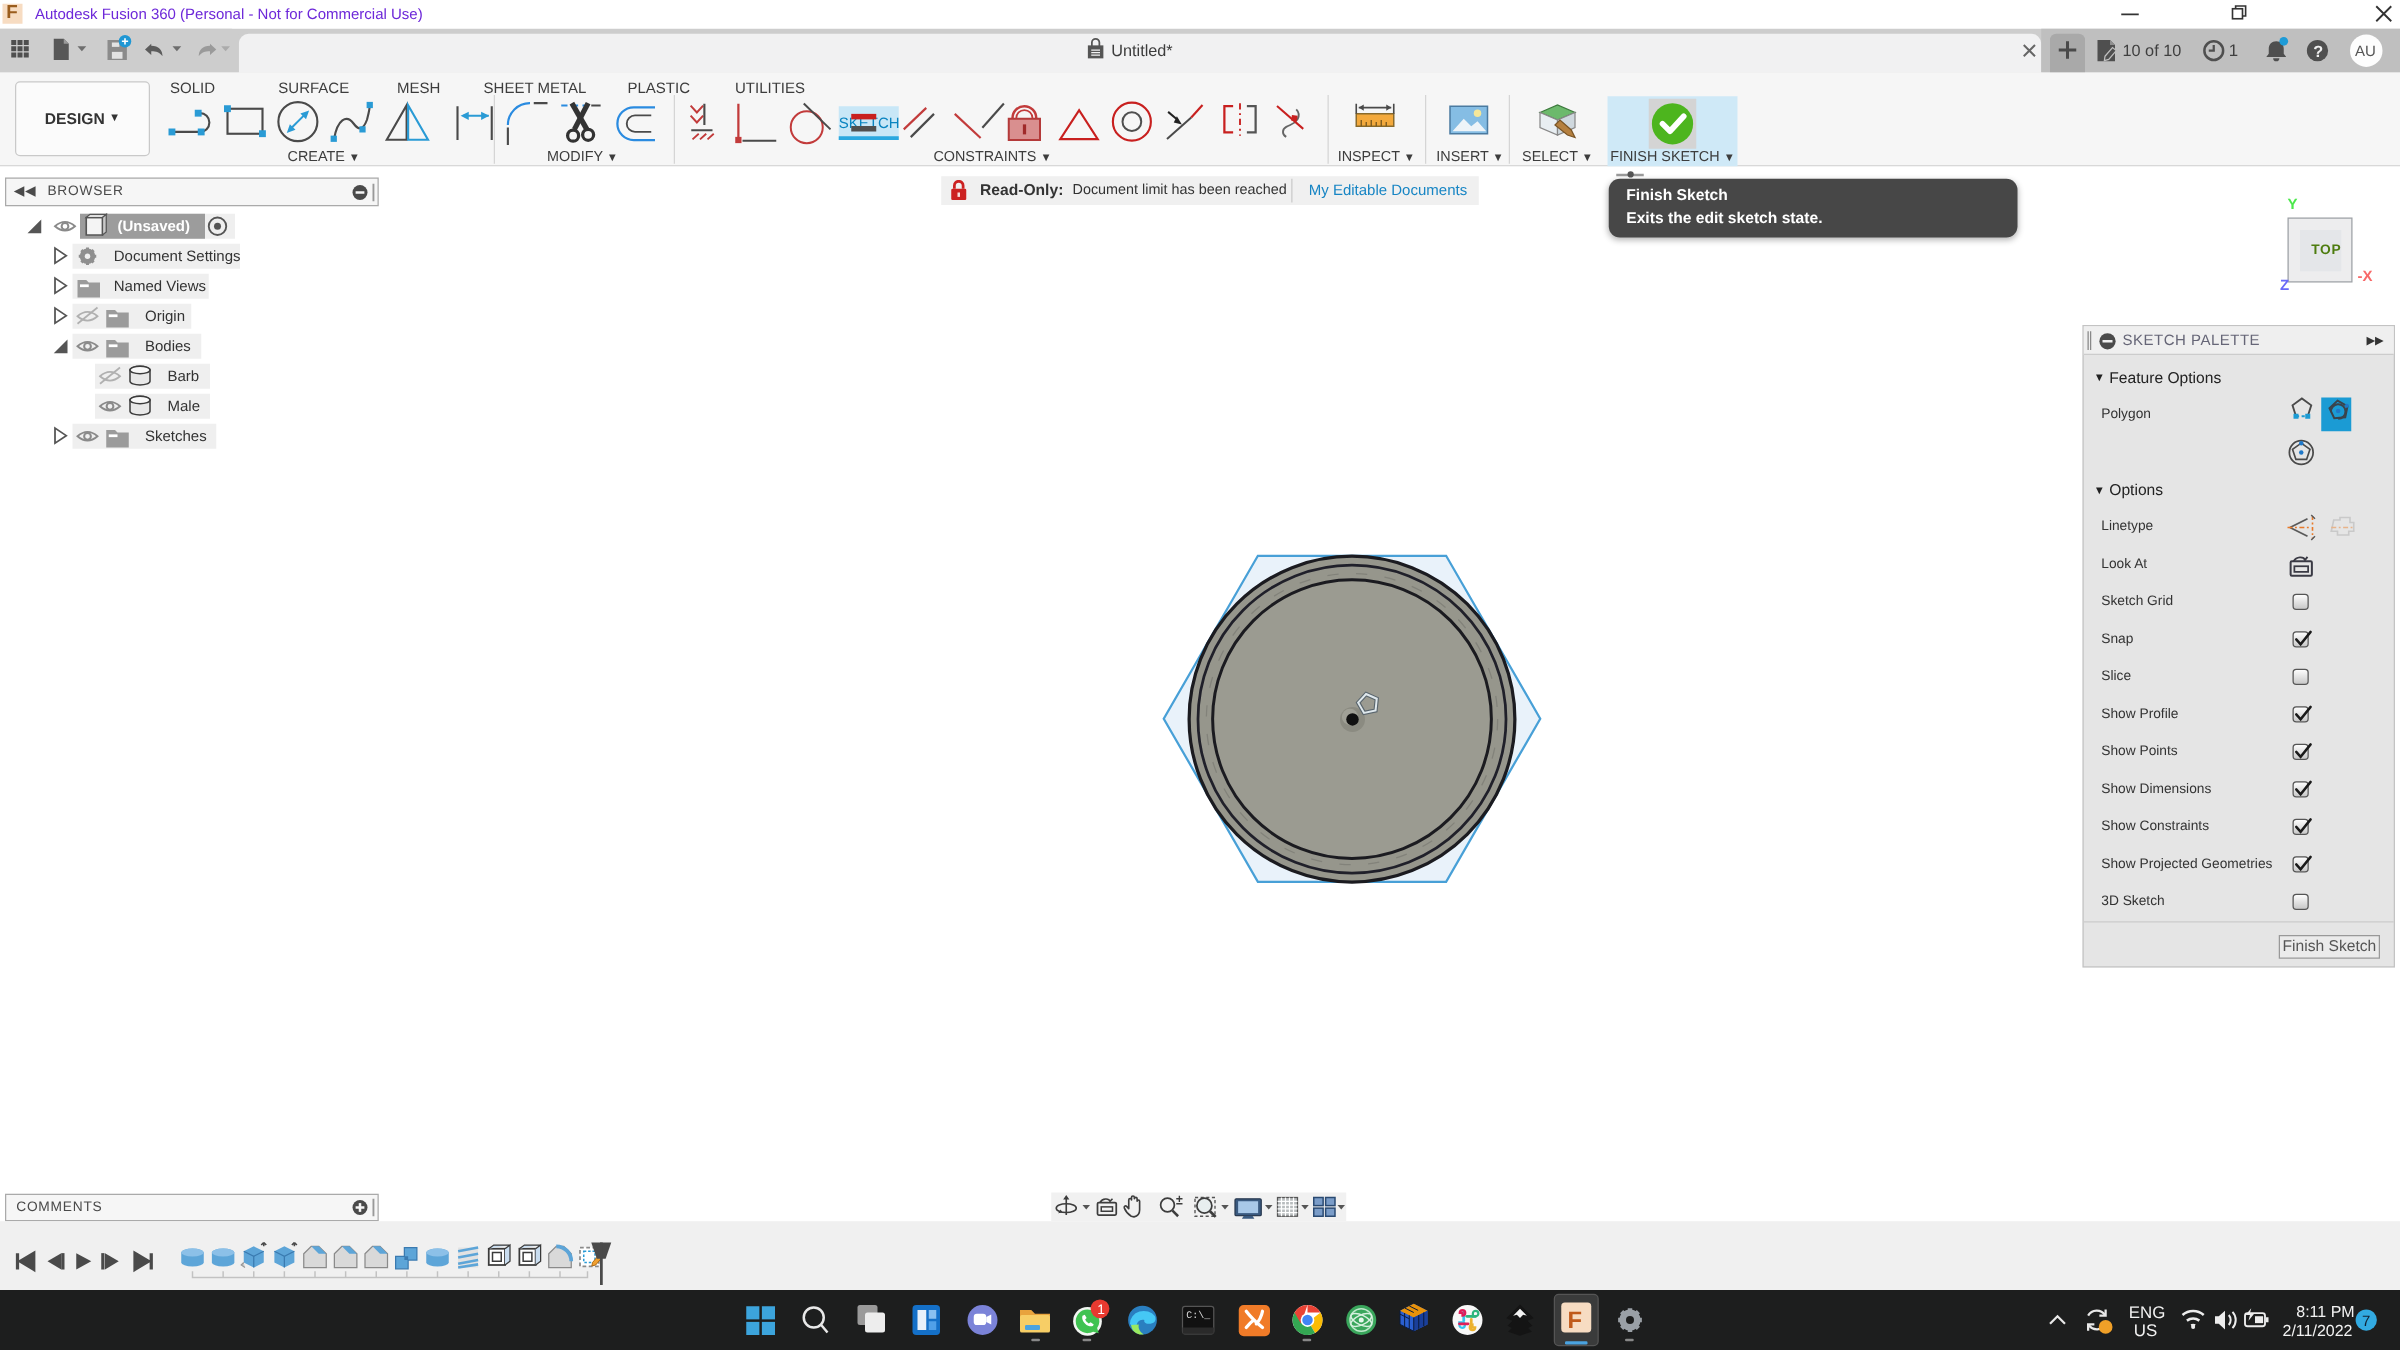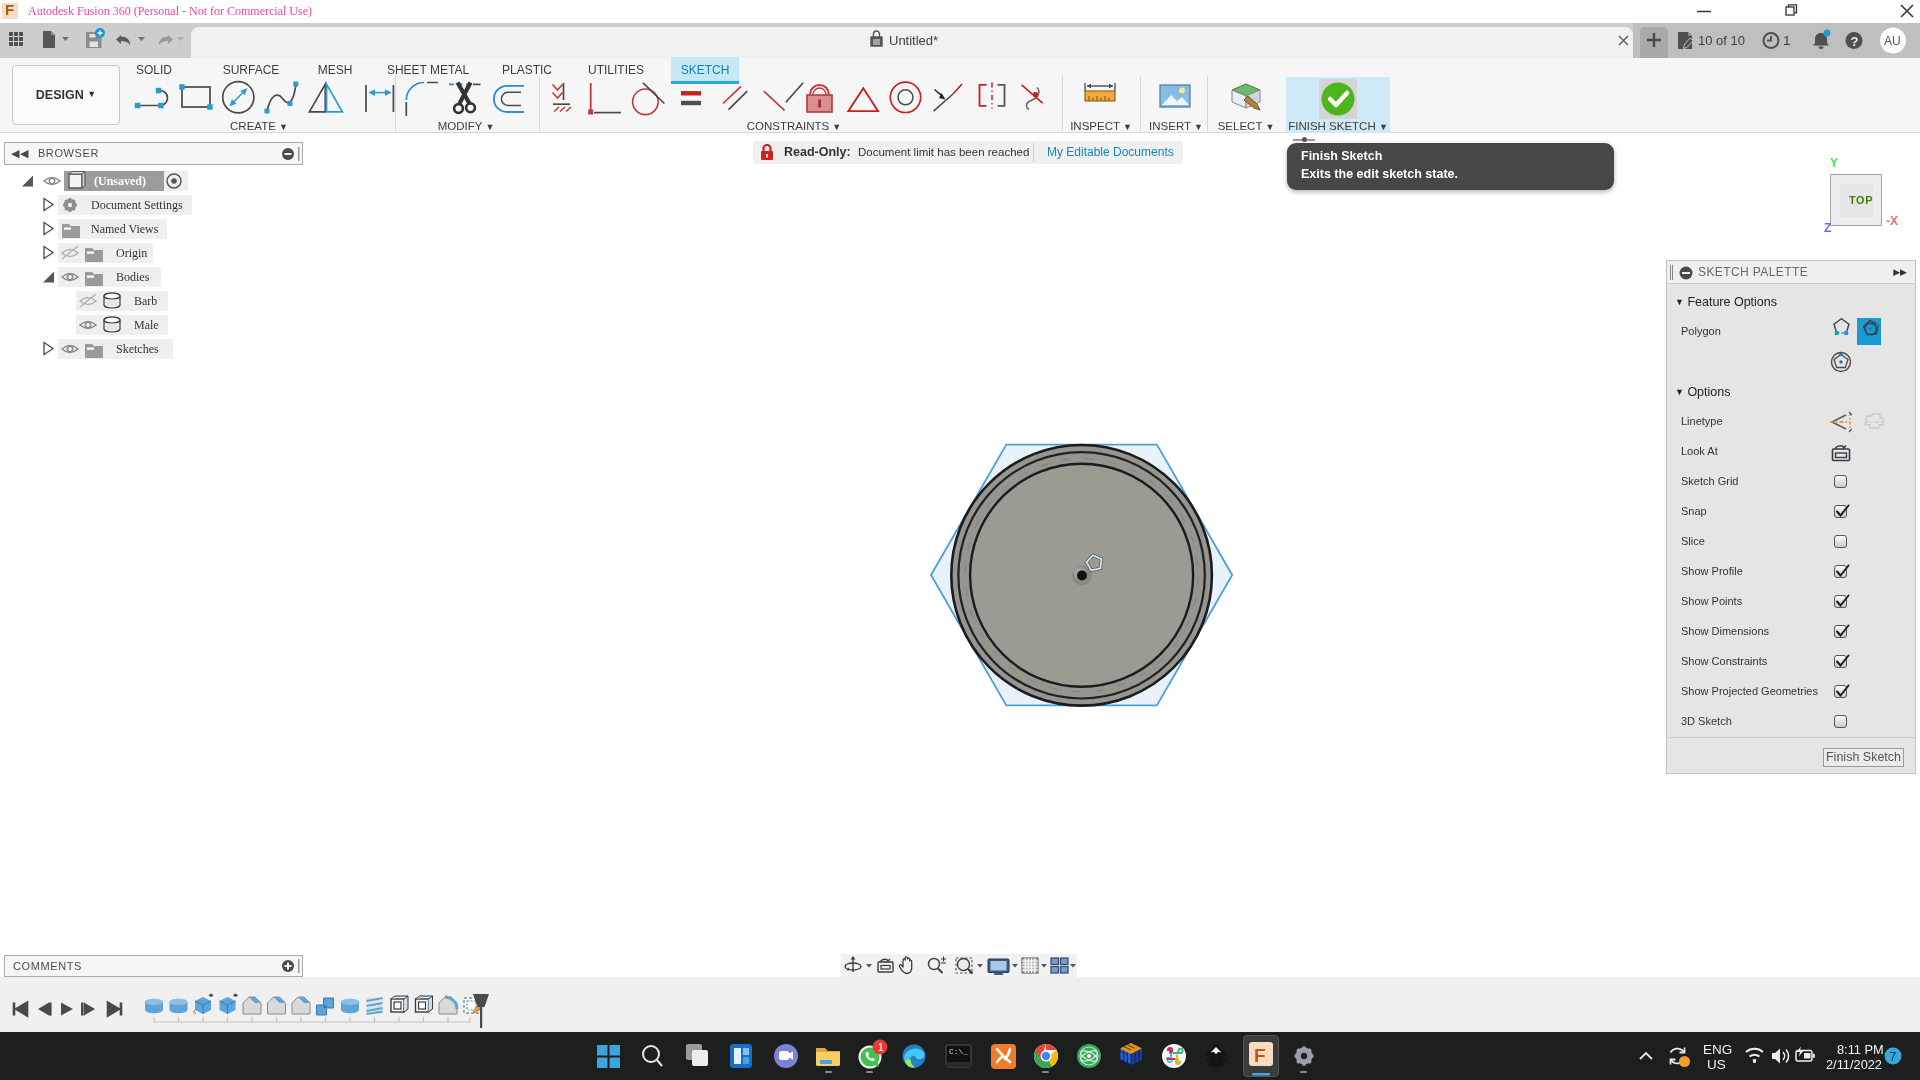--- a/index.html
+++ b/index.html
@@ -2,21 +2,21 @@
 <html><head>
 <meta charset="utf-8">
 <style>
 * { margin:0; padding:0; box-sizing:border-box; }
 html,body { width:1920px; height:1080px; overflow:hidden; font-family:"Liberation Sans", sans-serif; background:#fff; }
 .abs { position:absolute; }
 #stage { position:relative; width:1920px; height:1080px; }
 
 
 #titlebar { left:0; top:0; width:1920px; height:23px; background:#fff; }
-#titletext { left:28px; top:4px; font-size:12px; color:#ec4899;font-family:Liberation Serif, serif; }
+#titletext { left:28px; top:4px; font-size:12px; color:#6d28d9; }
 
 
 #tabrow { left:0; top:23px; width:1920px; height:35px; background:#cdcdcd; }
 #qat { left:0; top:23px; width:191px; height:35px; background:#cdcdcd; border-radius:0 6px 0 0; }
 #doctab { left:191px; top:27px; width:1442px; height:31px; background:#f1f1f2; border-radius:8px 8px 0 0; }
 #tabright { left:1633px; top:23px; width:287px; height:35px; background:#bfbfbf; }
 #plusbtn { left:1640px; top:27px; width:28px; height:31px; background:#a9a9a9; border-radius:5px 5px 0 0; }
 
 
 #ribbon { left:0; top:58px; width:1920px; height:75px; background:#f6f6f6; border-bottom:1px solid #d8d8d8; }
@@ -148,21 +148,21 @@
 
   <div class="abs" id="ribbon"></div>
   <div class="abs" style="left:1286px;top:77px;width:104px;height:56px;background:#cfe9f7;"></div>
   <div class="abs" style="left:1319px;top:79px;width:38px;height:40px;background:#d4d4d4;"></div>
   <div class="abs rtab" style="left:119px;width:70px;">SOLID</div>
   <div class="abs rtab" style="left:212px;width:78px;">SURFACE</div>
   <div class="abs rtab" style="left:303px;width:64px;">MESH</div>
   <div class="abs rtab" style="left:377px;width:102px;">SHEET METAL</div>
   <div class="abs rtab" style="left:489px;width:76px;">PLASTIC</div>
   <div class="abs rtab" style="left:577px;width:78px;">UTILITIES</div>
-  <div class="abs rtab" id="sketchtab" style="left:671px;width:68px;">SKETCH</div>
+  <div class="abs rtab" id="sketchtab" style="left:671px;width:48px;margin-top:28px;">SKETCH</div>
   <div class="abs" id="designbtn">DESIGN <span style="font-size:9px;position:relative;top:-2px;">▼</span></div>
   <div class="abs glabel" style="left:259px;">CREATE <span style="font-size:9px;">▼</span></div>
   <div class="abs glabel" style="left:466px;">MODIFY <span style="font-size:9px;">▼</span></div>
   <div class="abs glabel" style="left:794px;">CONSTRAINTS <span style="font-size:9px;">▼</span></div>
   <div class="abs glabel" style="left:1101px;">INSPECT <span style="font-size:9px;">▼</span></div>
   <div class="abs glabel" style="left:1176px;">INSERT <span style="font-size:9px;">▼</span></div>
   <div class="abs glabel" style="left:1246px;">SELECT <span style="font-size:9px;">▼</span></div>
   <div class="abs glabel" style="left:1338px;">FINISH SKETCH <span style="font-size:9px;">▼</span></div>
   <div class="abs gsep" style="left:395px;top:76px;height:55px;"></div>
   <div class="abs gsep" style="left:539px;top:76px;height:55px;"></div>
@@ -332,21 +332,21 @@
   <div class="abs" style="left:1886px;top:214px;font-size:12px;font-weight:bold;color:#f86a6a;">-X</div>
 
   <div class="abs" id="tooltip">Finish Sketch<br><span style="margin-top:4px;display:inline-block;">Exits the edit sketch state.</span></div>
 
   <div class="abs" id="bheader"><span style="margin-left:6px;letter-spacing:0.5px;">◀◀</span><span style="margin-left:9px;letter-spacing:0.6px;">BROWSER</span></div>
   <svg class="abs" style="left:281px;top:146px;width:20px;height:16px;" viewBox="0 0 20 16">
     <circle cx="7" cy="8" r="6" fill="#4a4a4a"></circle>
       <rect x="3.5" y="7" width="7" height="2" fill="#f6f6f6"></rect>
     <rect x="17" y="1" width="1.5" height="14" fill="#999"></rect>
   </svg>
-  <div class="abs" id="browser" style="left:0;top:168px;width:310px;height:200px;font-family:Liberation Serif, serif;">
+  <div class="abs" id="browser" style="left:0;top:168px;width:310px;height:200px;">
 
     <div class="rowbg" style="left:64px;top:3px;width:124px;"></div>
     <div class="rowbg" style="left:58px;top:27px;width:134px;"></div>
     <div class="rowbg" style="left:58px;top:51px;width:109px;"></div>
     <div class="rowbg" style="left:58px;top:75px;width:95px;"></div>
     <div class="rowbg" style="left:58px;top:99px;width:103px;"></div>
     <div class="rowbg" style="left:76px;top:123px;width:92px;"></div>
     <div class="rowbg" style="left:76px;top:147px;width:92px;"></div>
     <div class="rowbg" style="left:58px;top:171px;width:115px;"></div>
     <div class="abs" style="left:64px;top:3px;width:100px;height:20px;background:#9c9c9c;"></div>

